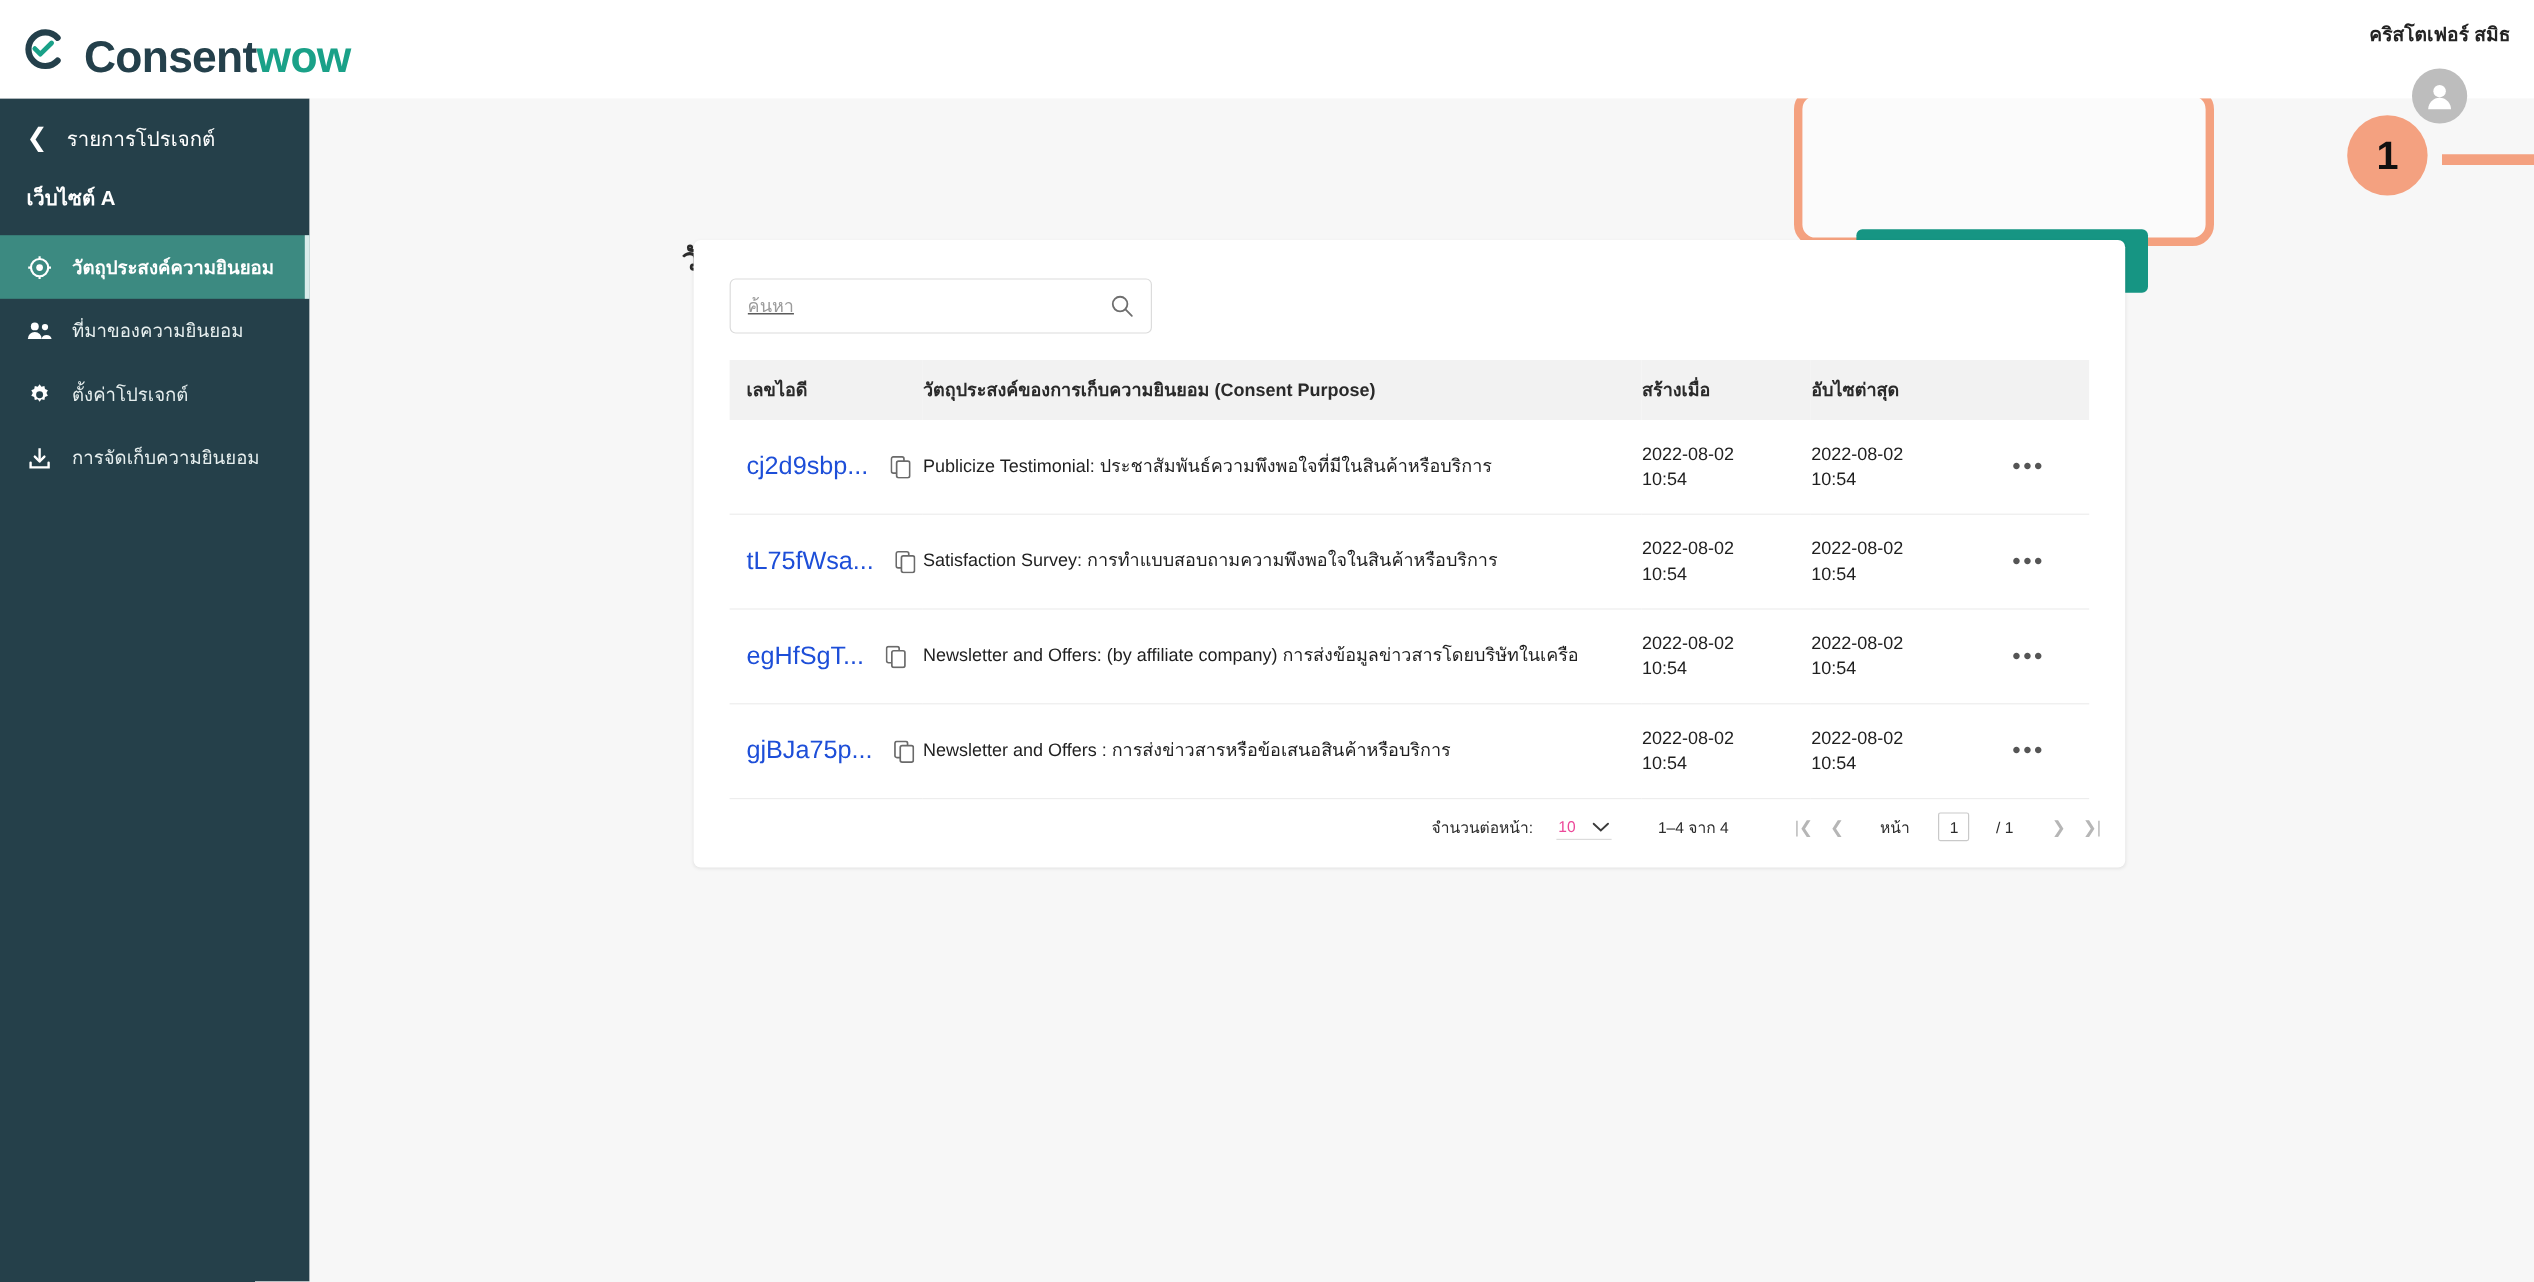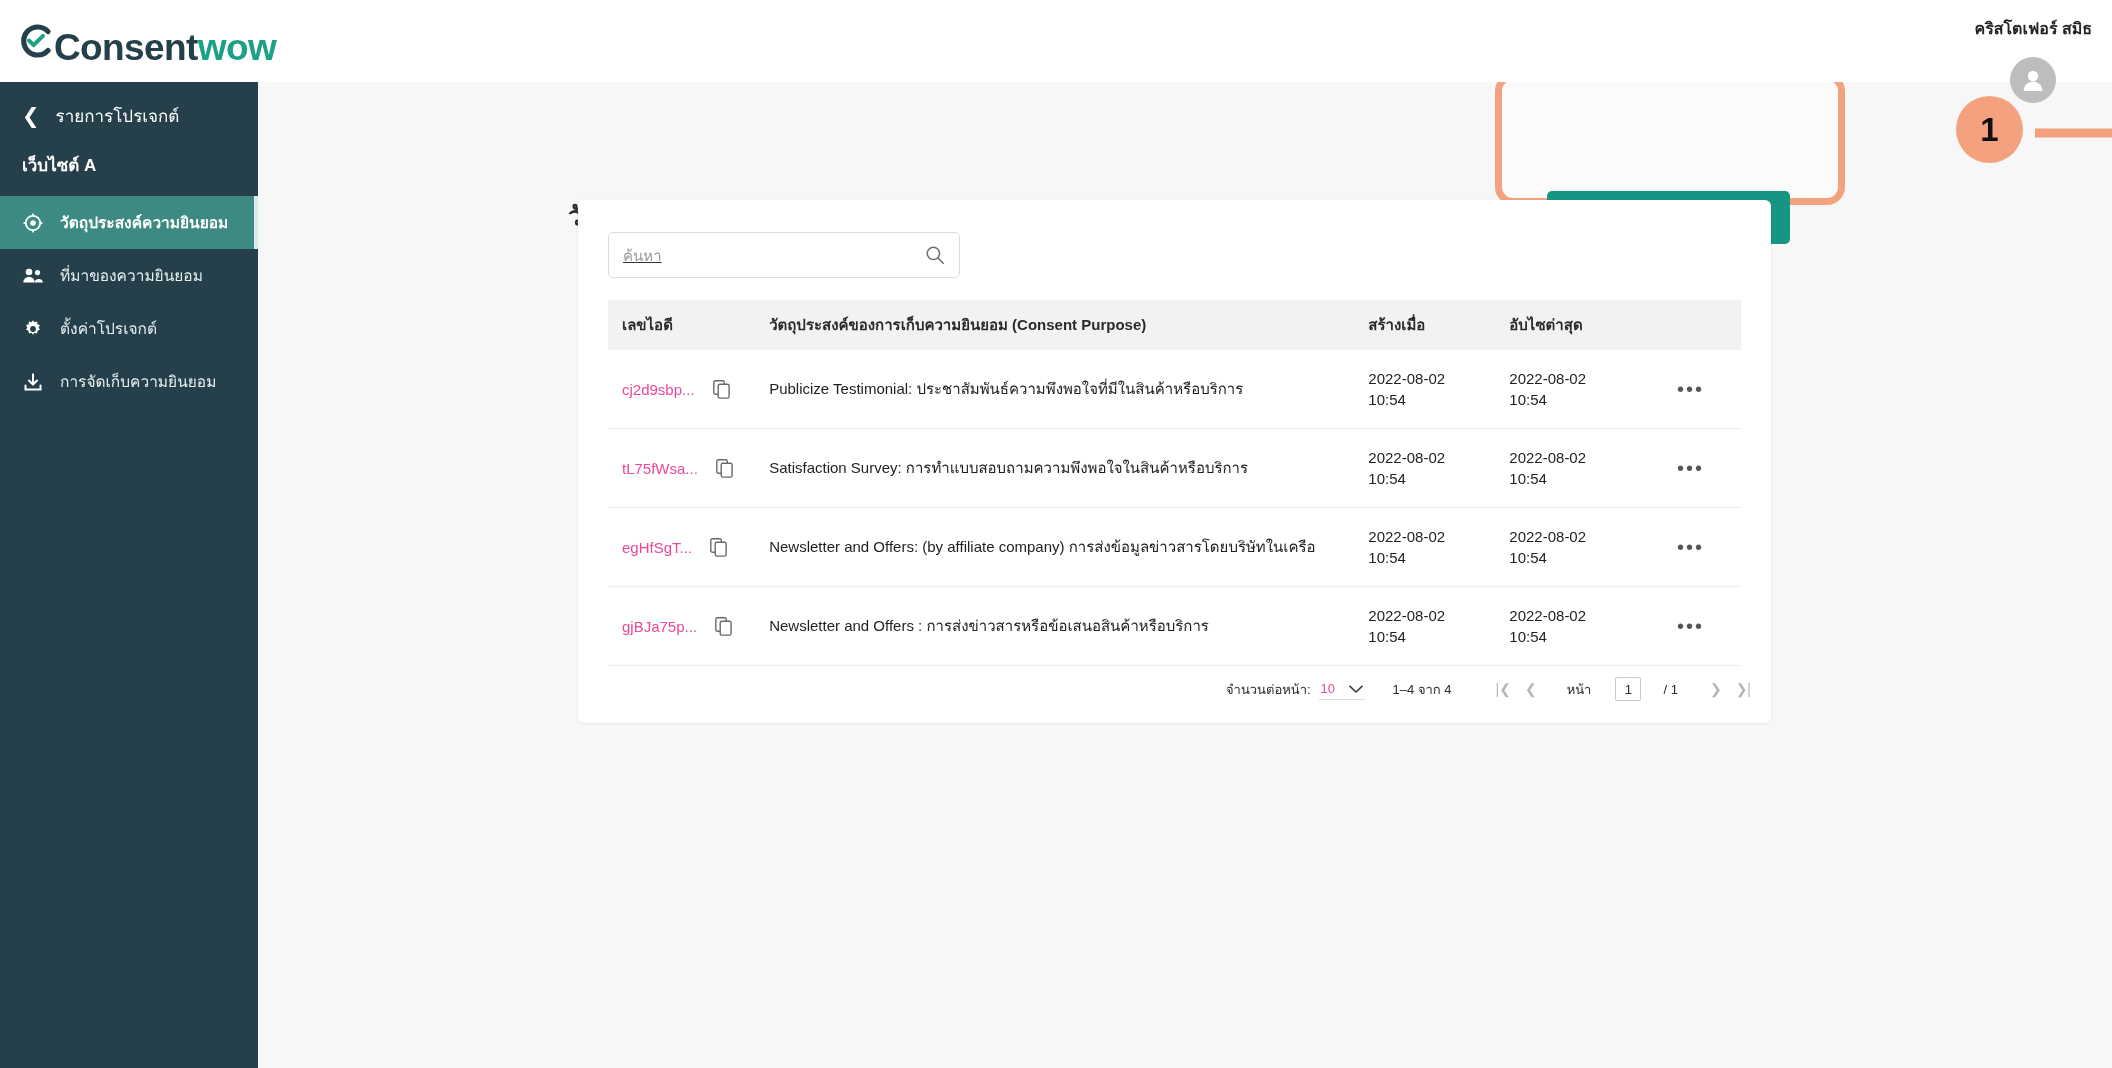--- a/index.html
+++ b/index.html
@@ -13,21 +13,21 @@
 
   
   .topbar {
     position: absolute; left: 0; top: 0; width: 2112px; height: 82px;
     background: #ffffff; display: flex; align-items: center;
     z-index: 5;
   }
   .logo { position: absolute; left: 18px; top: 16px; display: flex; align-items: baseline; }
   .logo-c { position: relative; width: 36px; height: 44px; }
   .logo-c svg { position: absolute; left: 0; top: 6px; }
-  .logo-text1 { font-size: 37px; font-weight: 700; color: #24404b; letter-spacing: -0.6px; line-height: 44px; }
+  .logo-text1 { font-size: 37px; font-weight: 700; color: #24404b; letter-spacing: -0.6px; line-height: 44px; margin-left: 16px; }
   .logo-text2 { font-size: 37px; font-weight: 700; color: #1aa188; letter-spacing: -0.6px; line-height: 44px; }
 
   .user-area { position: absolute; right: 20px; top: 16px; display: flex; align-items: center; gap: 16px; flex-direction: column; }
   .user-name { font-size: 16px; font-weight: 700; color: #232323; }
   .avatar {
     width: 46px; height: 46px; border-radius: 50%; background: #bdbdbd;
     display: flex; align-items: center; justify-content: center;
   }
 
   
@@ -114,34 +114,34 @@
   }
   .c-id { width: 160px; padding-left: 14px !important; }
   .c-purpose { width: 595px; }
   .c-created { width: 140px; }
   .c-updated { width: 160px; }
   .c-menu { width: 70px; }
 
   tbody tr { border-bottom: 1px solid #ededed; }
   tbody td { padding: 18px 0; font-size: 15px; color: #1f1f1f; vertical-align: middle; }
   .id-cell { display: flex; align-items: center; gap: 18px; padding-left: 14px; }
-  .id-text { font-size: 15px; color: #ec4899; }
+  .id-text { font-size: 21px; color: #1d4ed8; }
   .copy-btn { cursor: pointer; display: flex; align-items: center; }
   .purpose-cell { line-height: 1.45; padding-right: 30px; }
   .date-cell { line-height: 1.4; white-space: pre-line; }
   .menu-btn {
     display: inline-flex; align-items: center; justify-content: center;
     font-size: 20px; letter-spacing: 2px; color: #555; cursor: pointer;
     width: 40px; height: 26px; line-height: 10px;
   }
 
   
   .pagination {
     position: absolute; right: 20px; bottom: 22px;
-    display: flex; align-items: center; gap: 0; font-size: 13px; color: #2b2b2b; margin-left: 20px;
+    display: flex; align-items: center; gap: 11px; font-size: 13px; color: #2b2b2b; margin-left: 20px;
   }
   .pg-label { margin-right: 8px; }
   .pg-select {
     border: none; border-bottom: 1px solid #dcdcdc; background: transparent;
     font-family: inherit; font-size: 13px; color: #ec4899; padding: 2px 4px 3px 2px;
     appearance: none; -webkit-appearance: none; cursor: pointer; width: 46px;
   }
   .pg-selwrap { position: relative; display: inline-flex; align-items: center; margin-right: 28px; }
   .pg-caret { position: absolute; right: 2px; top: 3px; pointer-events: none; }
   .pg-range { margin-right: 44px; }

